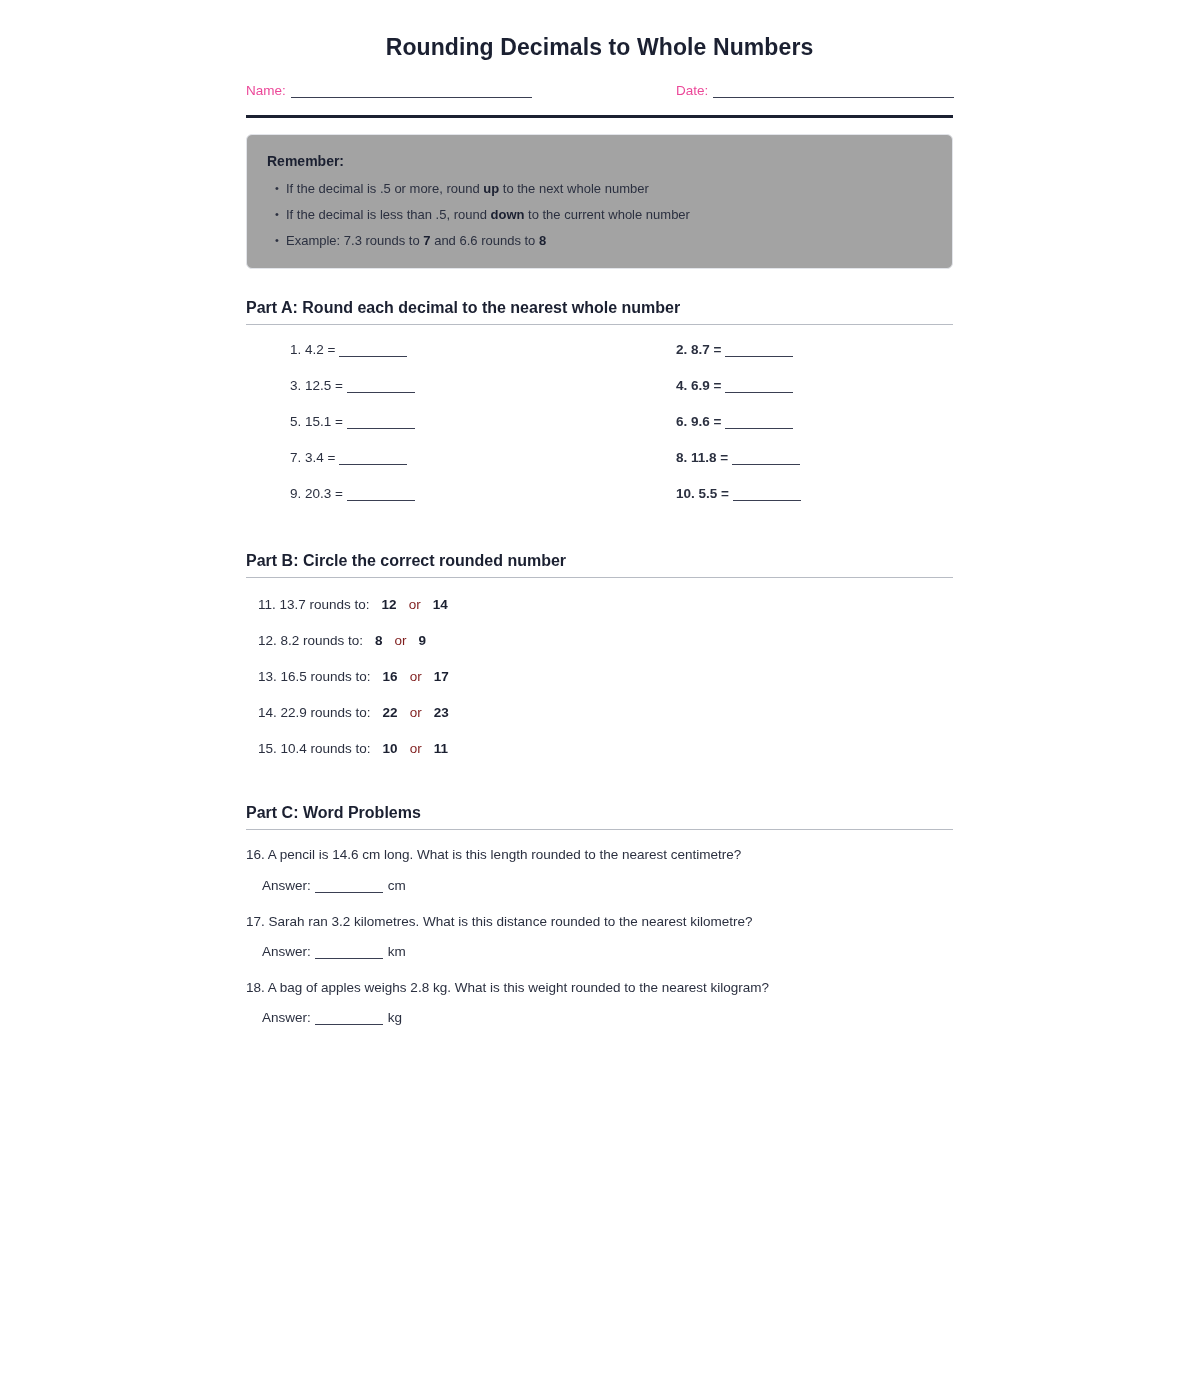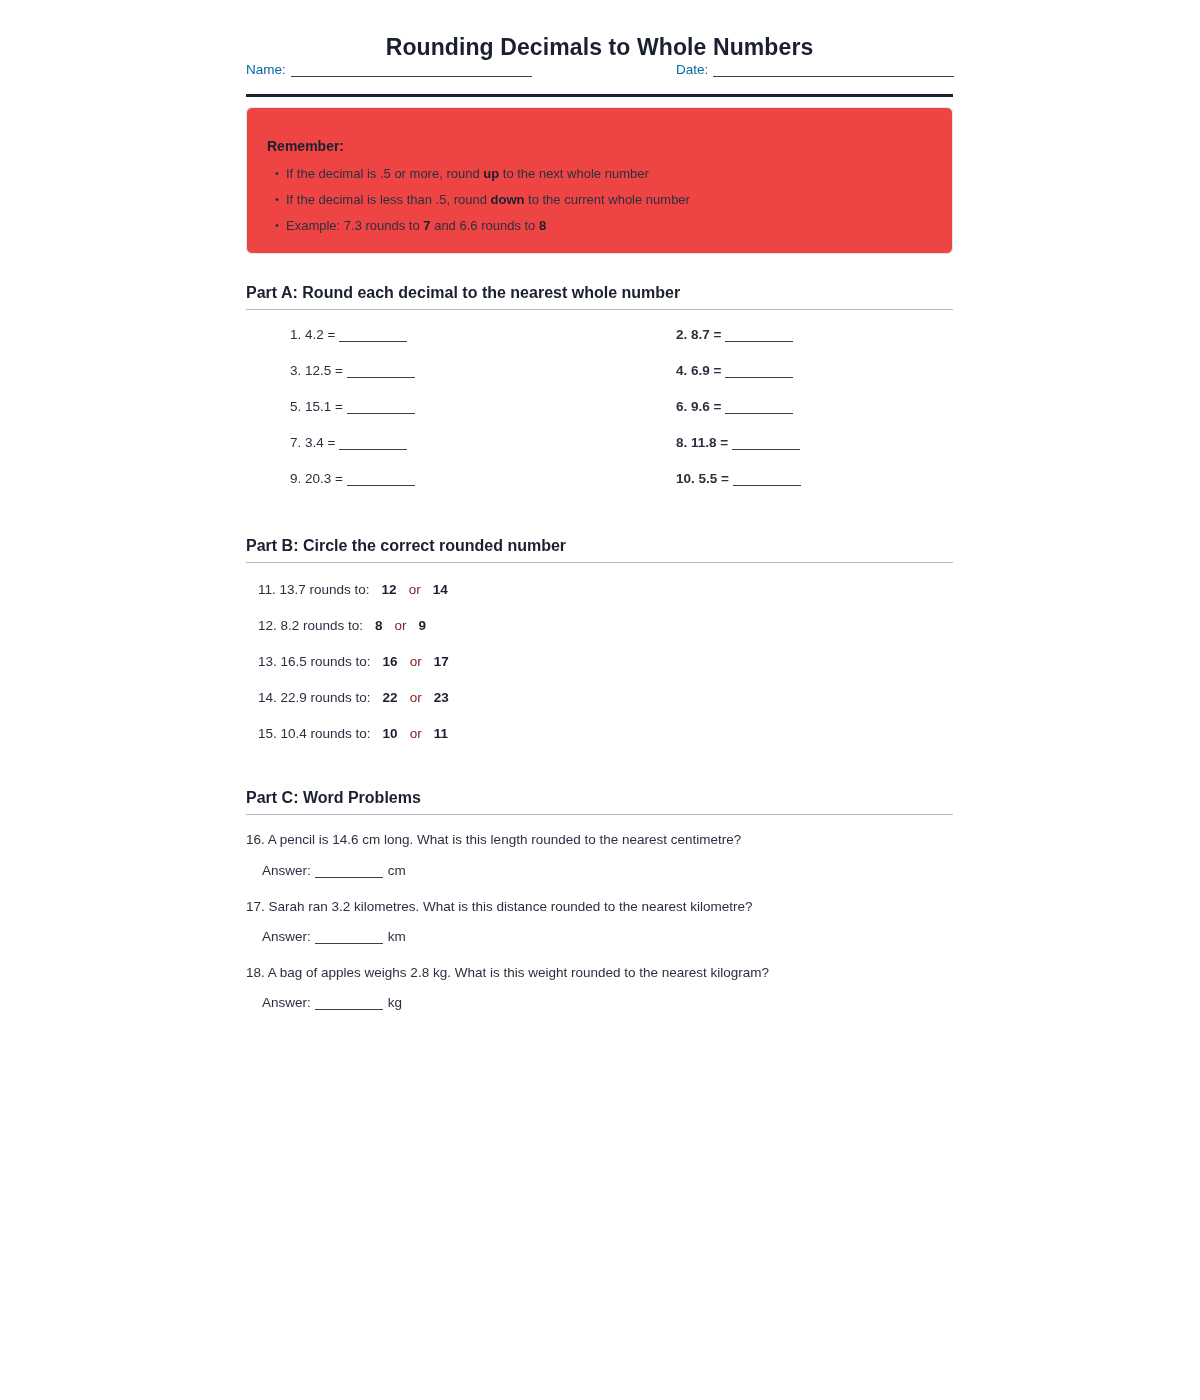--- a/index.html
+++ b/index.html
@@ -34,24 +34,25 @@
     font-size: 23px;
     font-weight: bold;
     color: #1b2031;
     letter-spacing: 0.1px;
     margin-top: 34px;
     line-height: 1.2;
   }
 
   
   .namedate {
+    margin-top: 21px;
     height: 20px;
     position: relative;
     font-size: 13.5px;
-    color: #0369a1;
+    color: #ec4899;
   }
   .nd-name {
     position: absolute;
     left: 0;
     top: 0;
     white-space: nowrap;
   }
   .nd-date {
     position: absolute;
     left: 430px;
@@ -76,25 +77,25 @@
   }
 
   .header-rule {
     margin-top: 12px;
     height: 0;
     border-top: 3px solid #1b2031;
   }
 
   
   .remember-box {
-    margin-top: 10px;
-    background: #ef4444;
+    margin-top: 16px;
+    background: #a3a3a3;
     border: 1px solid #e2e4e9;
     border-radius: 6px;
-    padding: 30px 20px 20px 20px;
+    padding: 18px 20px 20px 20px;
     box-sizing: border-box;
   }
   .remember-title {
     font-size: 14px;
     font-weight: bold;
     color: #1b2031;
     margin-bottom: 13px;
   }
   .remember-list {
     margin: 0;

